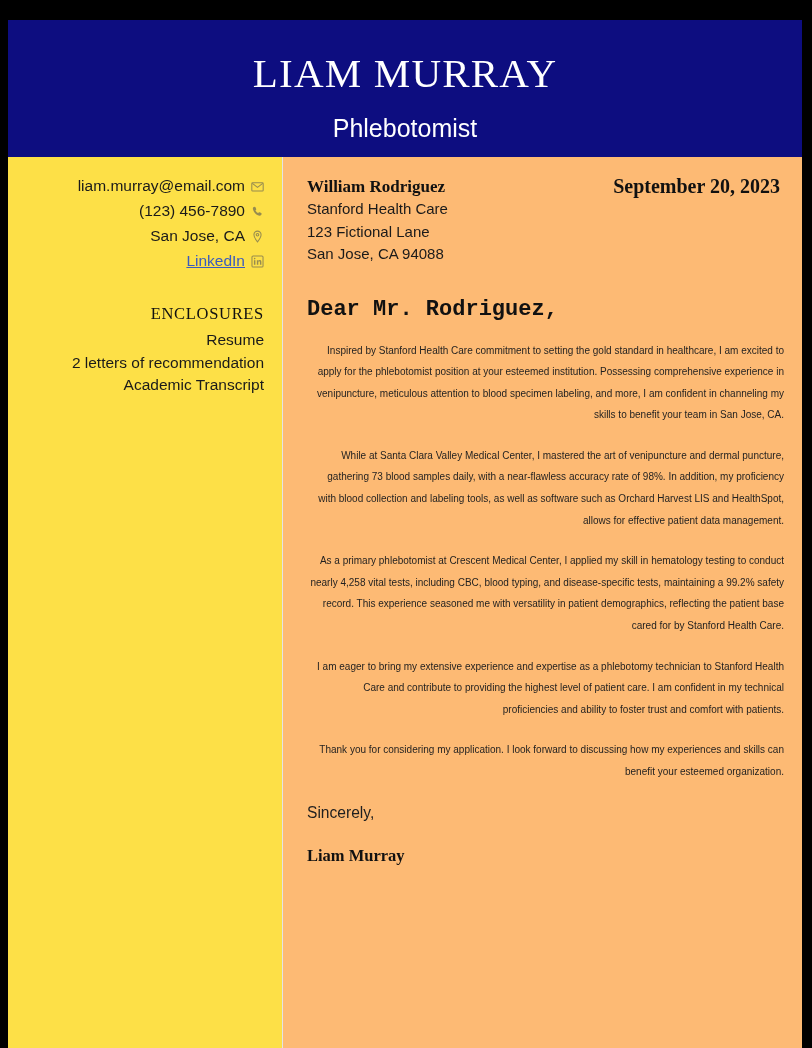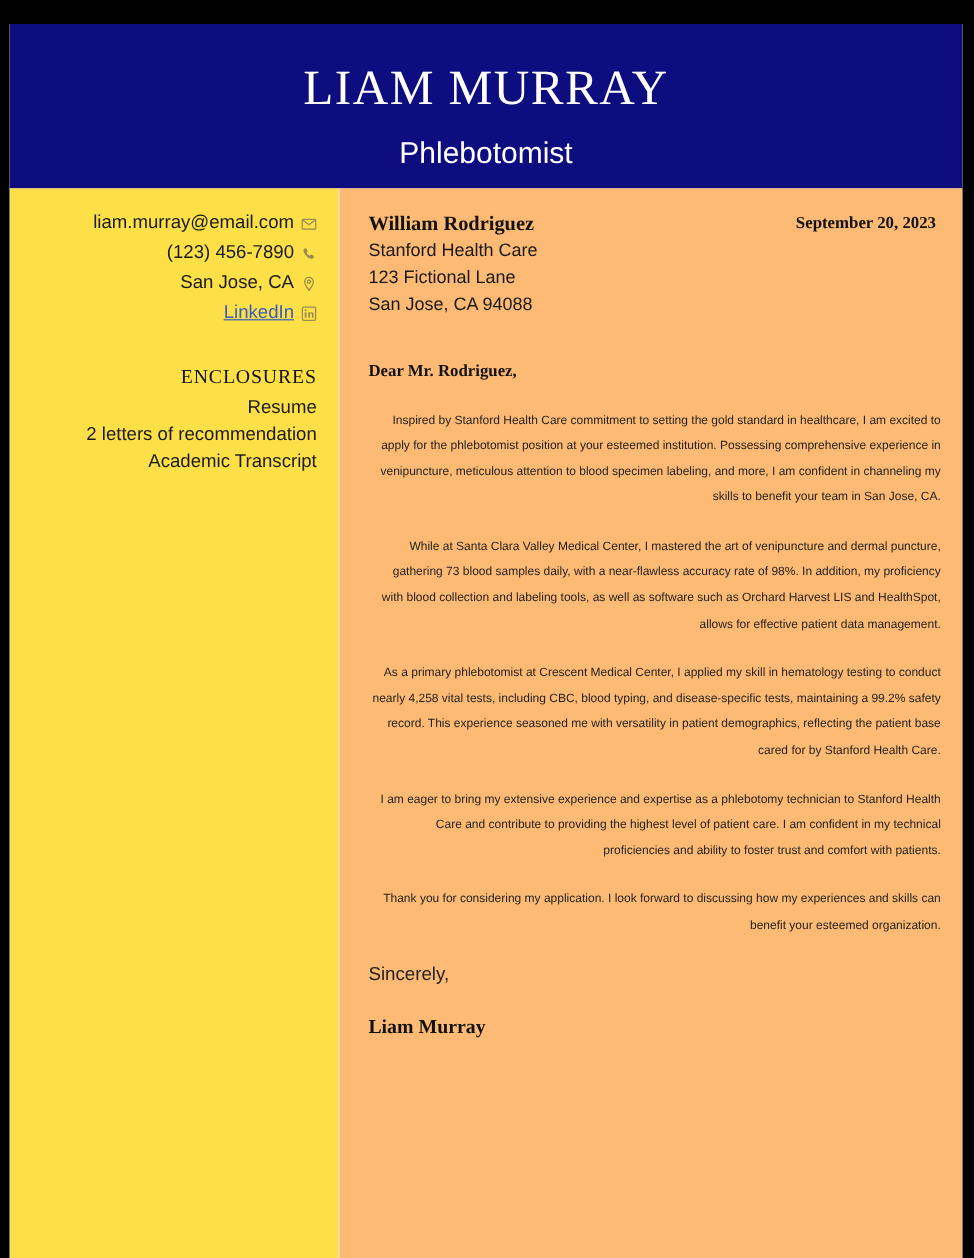--- a/index.html
+++ b/index.html
@@ -145,31 +145,31 @@
     line-height: 23px;
   }
   .recipient-line {
     font-size: 15px;
     color: #1a1a1a;
     line-height: 22.5px;
   }
   .letter-date {
     font-family: "Liberation Serif", "DejaVu Serif", serif;
     font-weight: bold;
-    font-size: 14px;
+    font-size: 20px;
     color: #111111;
     line-height: 23px;
     white-space: nowrap;
     padding-right: 4px;
   }
 
   .salutation {
-    font-family: Liberation Serif, serif;
-    font-weight: bold;
-    font-size: 14px;
+    font-family: Liberation Mono, monospace;
+    font-weight: bold;
+    font-size: 22px;
     color: #111111;
     margin-top: 32px;
     line-height: 23px;
   }
 
   .para {
     font-size: 10px;
     color: #1f1f1f;
     line-height: 21.6px;
     margin-top: 19px;

